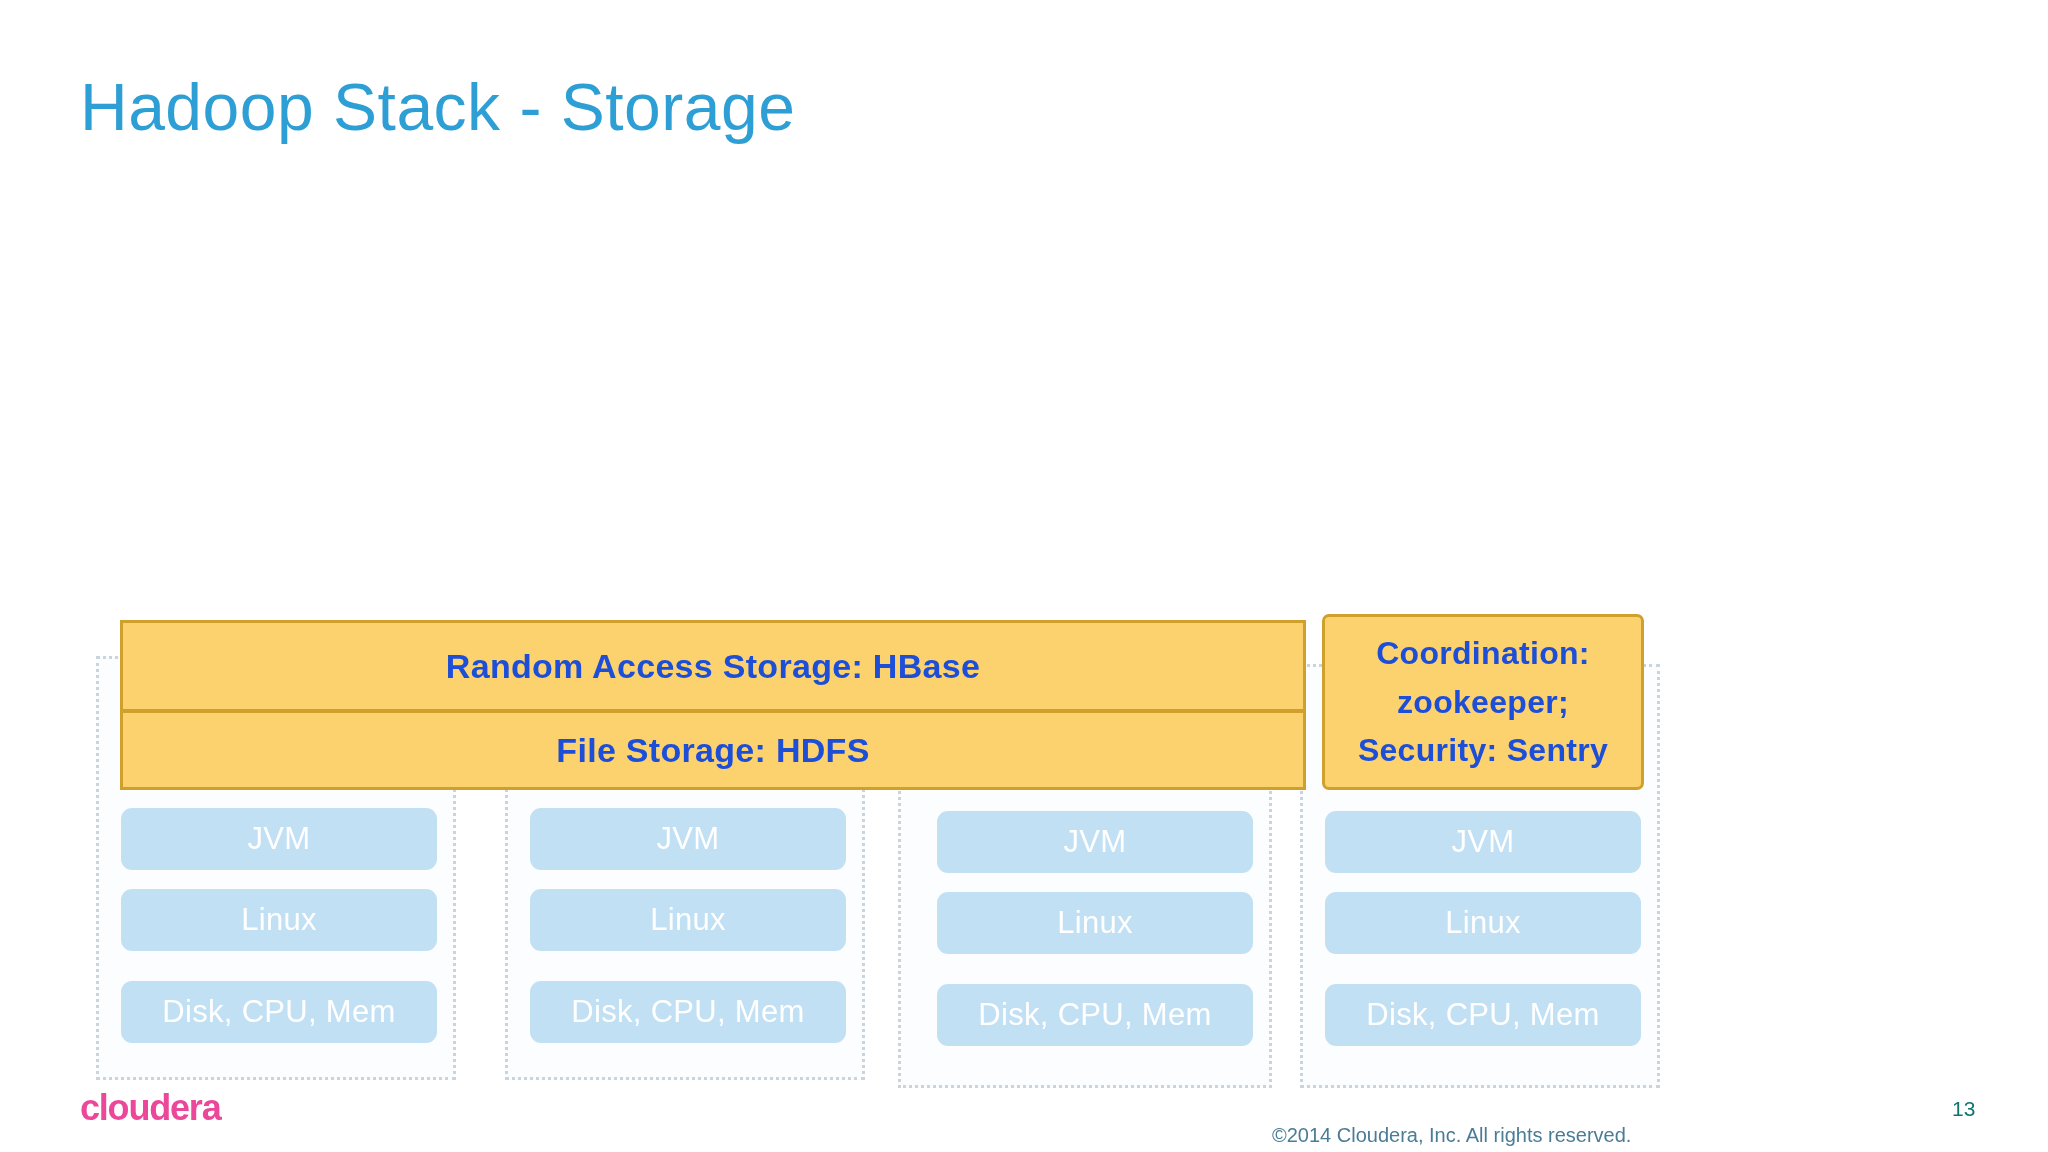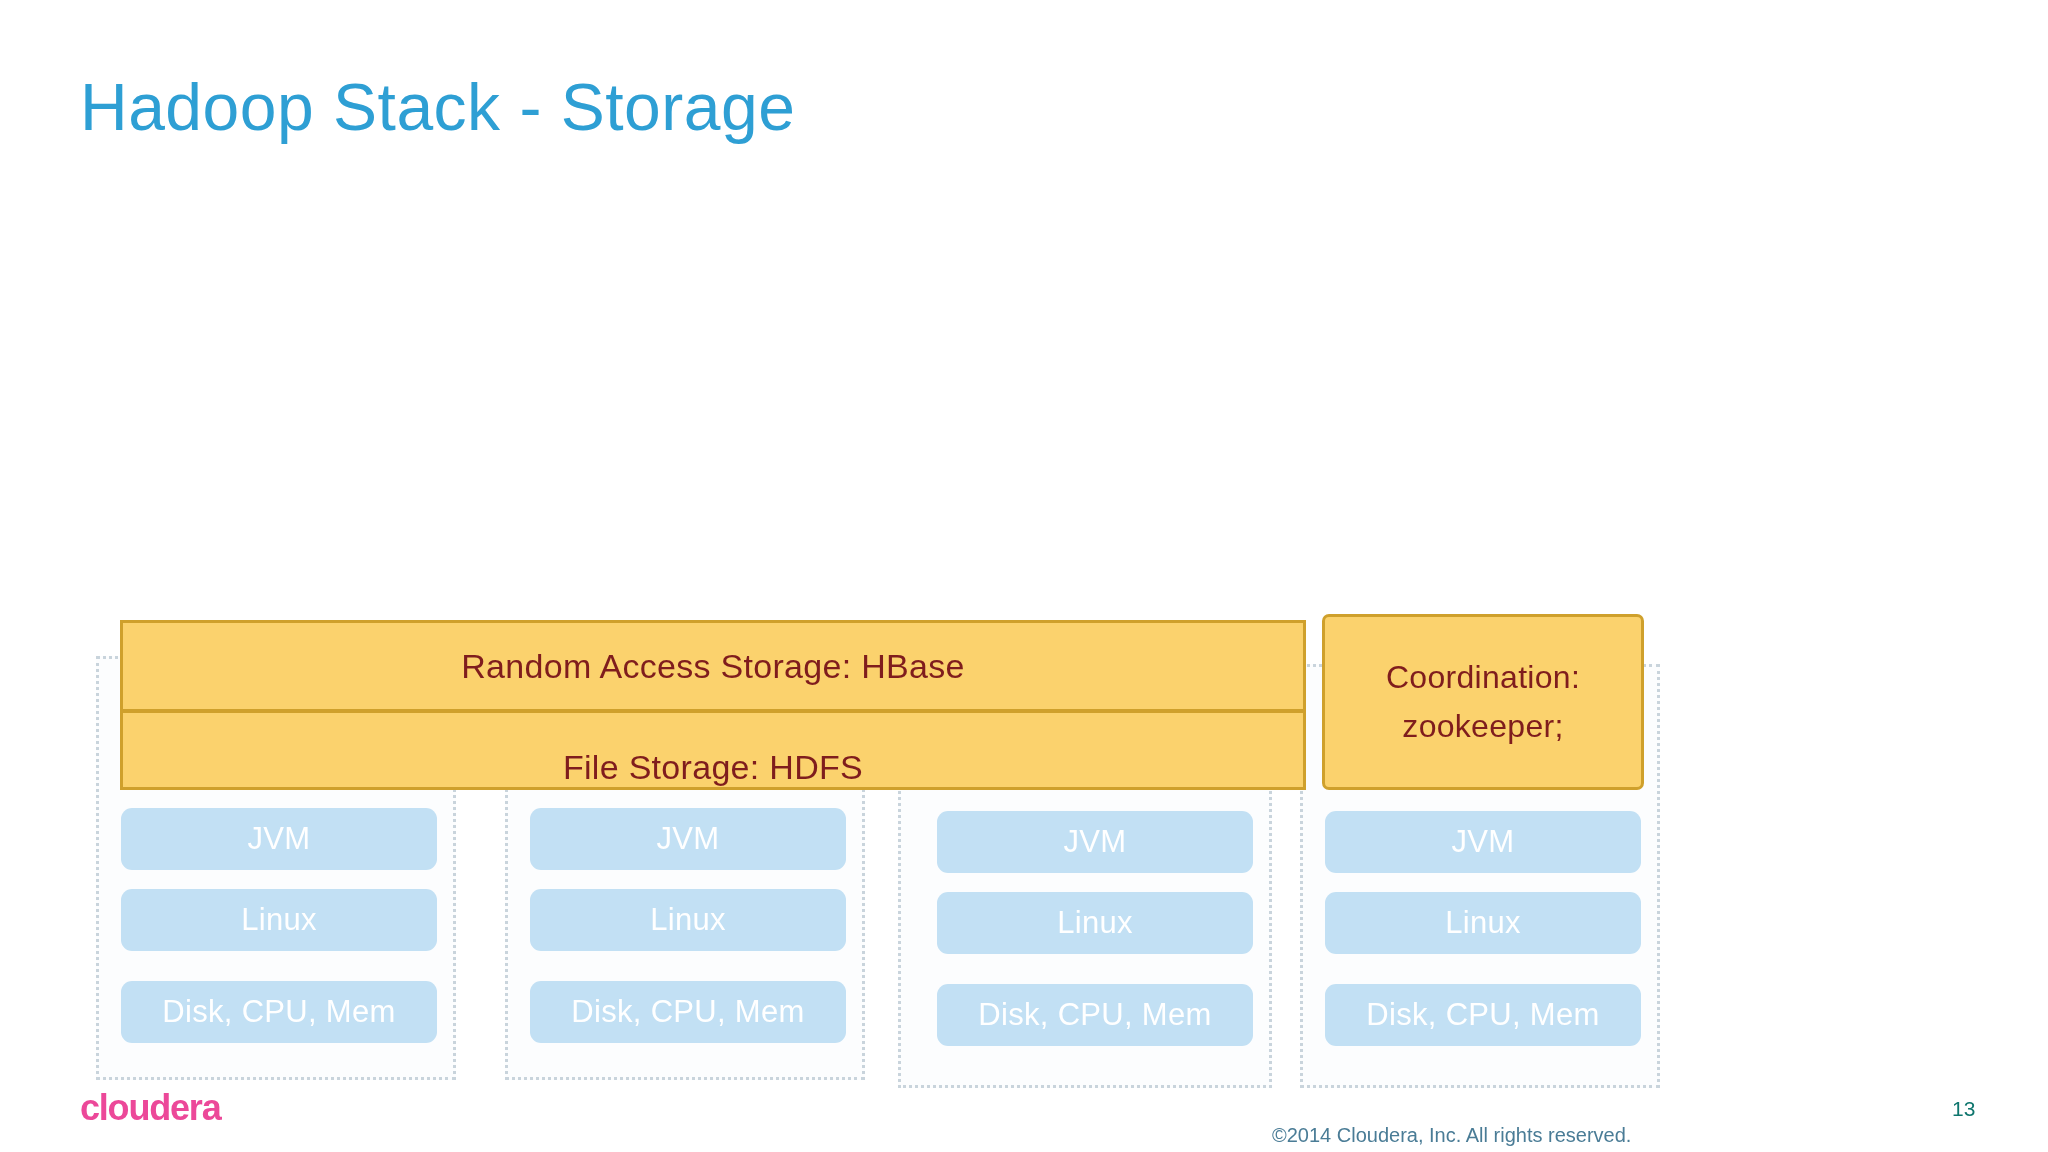--- a/index.html
+++ b/index.html
@@ -46,22 +46,22 @@
     border-radius:11px;
   }
 
   
   .yellow {
     position:absolute;
     background:#fbd26d;
     border:3px solid #cfa02c;
     display:flex; align-items:center; justify-content:center;
     text-align:center;
-    color:#7f1d1d;
-    font-weight:400;
+    color:#1d4ed8;
+    font-weight:700;
     letter-spacing:0.3px;
     z-index:20;
   }
   #hbase-box   { font-size:34px; }
   #hdfs-box    { font-size:34px; }
   #coord-box   { font-size:32px; line-height:1.52; padding:0 10px; }
 
   
   #cloudera-logo {
     position:absolute; left:80px; top:1087px;
@@ -137,26 +137,27 @@
     </div>
     <div class="layer" style="left:22px; top:317px; width:316px; height:62px;">
       <span>Disk, CPU, Mem</span>
     </div>
   </div>
 
   <div class="yellow" id="hbase-box" style="left:120px; top:620px; width:1186px; height:92px;">
     <span>Random Access Storage: HBase</span>
   </div>
 
-  <div class="yellow" id="hdfs-box" style="left:120px; top:710px; width:1186px; height:80px;align-items:flex-end;">
+  <div class="yellow" id="hdfs-box" style="left:120px; top:710px; width:1186px; height:80px;">
     <span>File Storage: HDFS</span>
   </div>
 
   <div class="yellow" id="coord-box" style="left:1322px; top:614px; width:322px; height:176px; flex-direction:column;border-radius:7px;">
     <span>Coordination:</span>
     <span>zookeeper;</span>
+    <span>Security: Sentry</span>
   </div>
 
   <div id="cloudera-logo">cloudera</div>
   <div id="copyright">©2014 Cloudera, Inc. All rights reserved.</div>
   <div id="page-number">13</div>
 
 </div>
 
 </body></html>

